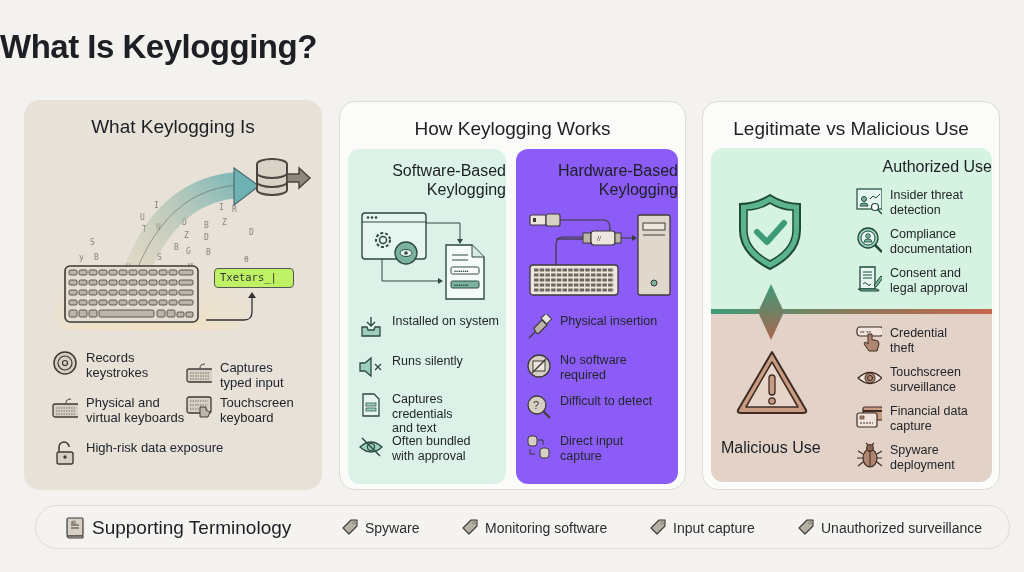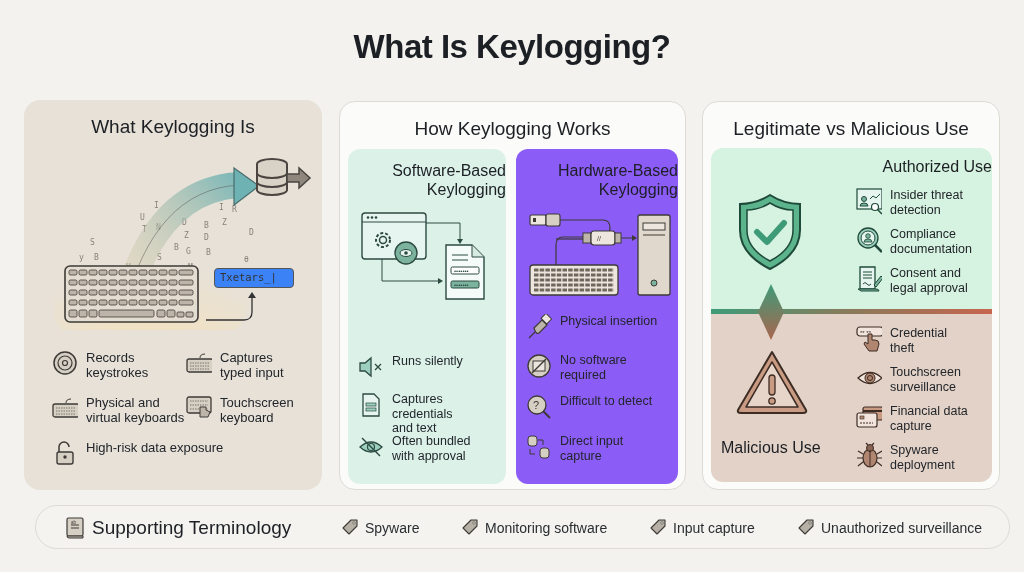--- a/index.html
+++ b/index.html
@@ -1,39 +1,39 @@
 <!DOCTYPE html>
 <html><head>
 <meta charset="utf-8">
 <style>
 *{box-sizing:border-box;margin:0;padding:0}
 html,body{width:1024px;height:572px;overflow:hidden}
 body{background:#f3f2ef;font-family:"Liberation Sans","DejaVu Sans",sans-serif;color:#1f2328;position:relative}
-.title{position:absolute;top:28px;left:0;width:1024px;text-align:center;font-size:33px;font-weight:700;letter-spacing:-0.5px;color:#1c1f24}
+.title{position:absolute;top:28px;left:0;width:1024px;font-size:33px;font-weight:700;letter-spacing:-0.5px;color:#1c1f24}
 .card{position:absolute;border-radius:16px}
 .c1{left:24px;top:100px;width:298px;height:390px;background:#e7e1d8}
 .c2{left:339px;top:101px;width:347px;height:389px;background:#fbfbf9;border:1px solid #dedbd5}
 .c3{left:702px;top:101px;width:298px;height:389px;background:#fbfbf9;border:1px solid #dedbd5}
 .h2{position:absolute;left:0;width:100%;text-align:center;font-size:19px;color:#1c1f24}
 .sub{position:absolute;border-radius:12px}
 .sub.sw{left:8px;top:47px;width:158px;height:335px;background:#dcf2e9}
 .sub.hw{left:176px;top:47px;width:162px;height:335px;background:#8b5cf6}
 .sub h3{font-weight:400;font-size:16px;line-height:19px;text-align:right;margin-top:12px;color:#1c1f24}
 .item{position:absolute;display:flex;align-items:flex-start;font-size:12.5px;line-height:14.5px;color:#22262b}
 .item .ic{width:26px;height:26px;flex:0 0 26px;margin-right:8px;display:flex;align-items:center;justify-content:center}
 .c1 .item{font-size:13px;line-height:15px}
 .auth{position:absolute;left:8px;top:46px;width:281px;height:162px;background:#d6f2e0;border-radius:12px 12px 0 0}
 .mal{position:absolute;left:8px;top:212px;width:281px;height:168px;background:#e3d2c7;border-radius:0 0 12px 12px}
 .divider{position:absolute;left:8px;top:207px;width:281px;height:5px;background:linear-gradient(90deg,#3e9b78,#8a7a5a,#c8654e)}
 .auth h3{position:absolute;top:10px;width:100%;text-align:right;font-size:16px;font-weight:400;color:#1c1f24}
 .terms{position:absolute;left:35px;top:505px;width:975px;height:44px;border:1px solid #dedbd5;border-radius:22px;background:#f4f3f0}
 .terms .lbl{position:absolute;left:56px;top:11px;font-size:19px;color:#1c1f24}
 .tag{position:absolute;top:13px;display:flex;align-items:center;font-size:14px;color:#2a2d31}
 .tag svg{margin-right:6px}
-.typed{position:absolute;left:190px;top:168px;width:80px;height:20px;border:1.5px solid #555;border-radius:4px;background:#3b82f6;font-family:"DejaVu Sans Mono","Liberation Mono",monospace;font-size:10.5px;line-height:17px;padding-left:5px;color:#333}
+.typed{position:absolute;left:190px;top:168px;width:80px;height:20px;border:1.5px solid #555;border-radius:4px;background:#bef264;font-family:"DejaVu Sans Mono","Liberation Mono",monospace;font-size:10.5px;line-height:17px;padding-left:5px;color:#333}
 </style>
 </head>
 <body>
 
 <div class="title">What Is Keylogging?</div>
 
 <div class="card c1">
   <div class="h2" style="top:16px">What Keylogging Is</div>
   <svg style="position:absolute;left:30px;top:50px" width="260" height="180" viewBox="0 0 260 180">
     <defs>
@@ -130,21 +130,21 @@
   <div class="item" style="left:28px;top:250px">
     <span class="ic">
         <svg width="26" height="26">
           <circle cx="13" cy="13" r="11" fill="#d6cfc4" stroke="#3d3a36" stroke-width="1.5"></circle>
           <circle cx="13" cy="13" r="7" fill="none" stroke="#3d3a36" stroke-width="1.2"></circle>
           <circle cx="13" cy="13" r="2.5" fill="none" stroke="#3d3a36" stroke-width="1.2"></circle>
         </svg>
       </span>
     <span><span>Records</span><br><span>keystrokes</span></span>
   </div>
-  <div class="item" style="left:162px;top:250px">
+  <div class="item" style="left:162px;top:260px">
     <span class="ic">
         <svg width="28" height="22">
           <path d="M14 6 Q14 2 19 2" stroke="#3d3a36" fill="none"></path>
           <rect x="1" y="7" width="26" height="13" rx="2" fill="#d6cfc4" stroke="#3d3a36" stroke-width="1.3"></rect>
           <path d="M4 11h20M4 14h20M4 17h20" stroke="#7a746b" stroke-dasharray="1.5 1"></path>
         </svg>
       </span>
     <span><span>Captures</span><br><span>typed input</span></span>
   </div>
   <div class="item" style="left:28px;top:295px">
@@ -199,20 +199,29 @@
       <path d="M22 48 V70 H80" stroke="#2d4a42" fill="none"></path>
         <polygon points="78,67 83,70 78,73" fill="#2d4a42"></polygon>
       <path d="M86 34 H112 L124 46 V88 H86 Z" fill="#f4fbf8" stroke="#2d4a42" stroke-width="1.4"></path>
       <path d="M112 34 V46 H124" fill="#d6ece3" stroke="#2d4a42"></path>
       <path d="M92 44h16M92 49h16" stroke="#2d4a42"></path>
       <rect x="91" y="56" width="28" height="7" rx="1.5" fill="#fff" stroke="#2d4a42"></rect>
       <rect x="91" y="70" width="28" height="7" rx="1.5" fill="#7bb39f" stroke="#2d4a42"></rect>
       <text x="94" y="62" font-size="6" fill="#2d4a42">•••••••</text>
         <text x="94" y="76" font-size="6" fill="#2d4a42">•••••••</text>
     </svg>
+    <div class="item" style="left:10px;top:165px">
+      <span class="ic">
+          <svg width="24" height="24">
+            <path d="M12 2 v9 M8 7 l4 4 4-4" stroke="#2d4a42" stroke-width="1.4" fill="none"></path>
+            <path d="M3 12 h5 l1 3 h6 l1-3 h5 v9 H3z" fill="#9ccfbd" stroke="#2d4a42" stroke-width="1.3"></path>
+          </svg>
+        </span>
+      <span>Installed on system</span>
+    </div>
     <div class="item" style="left:10px;top:205px">
       <span class="ic">
           <svg width="26" height="22">
             <path d="M2 7 h5 l6-5 v18 l-6-5 h-5z" fill="#9ccfbd" stroke="#2d4a42" stroke-width="1.3"></path>
             <path d="M17 8 l6 6 M23 8 l-6 6" stroke="#2d4a42" stroke-width="1.3"></path>
           </svg>
         </span>
       <span>Runs silently</span>
     </div>
     <div class="item" style="left:10px;top:243px">

